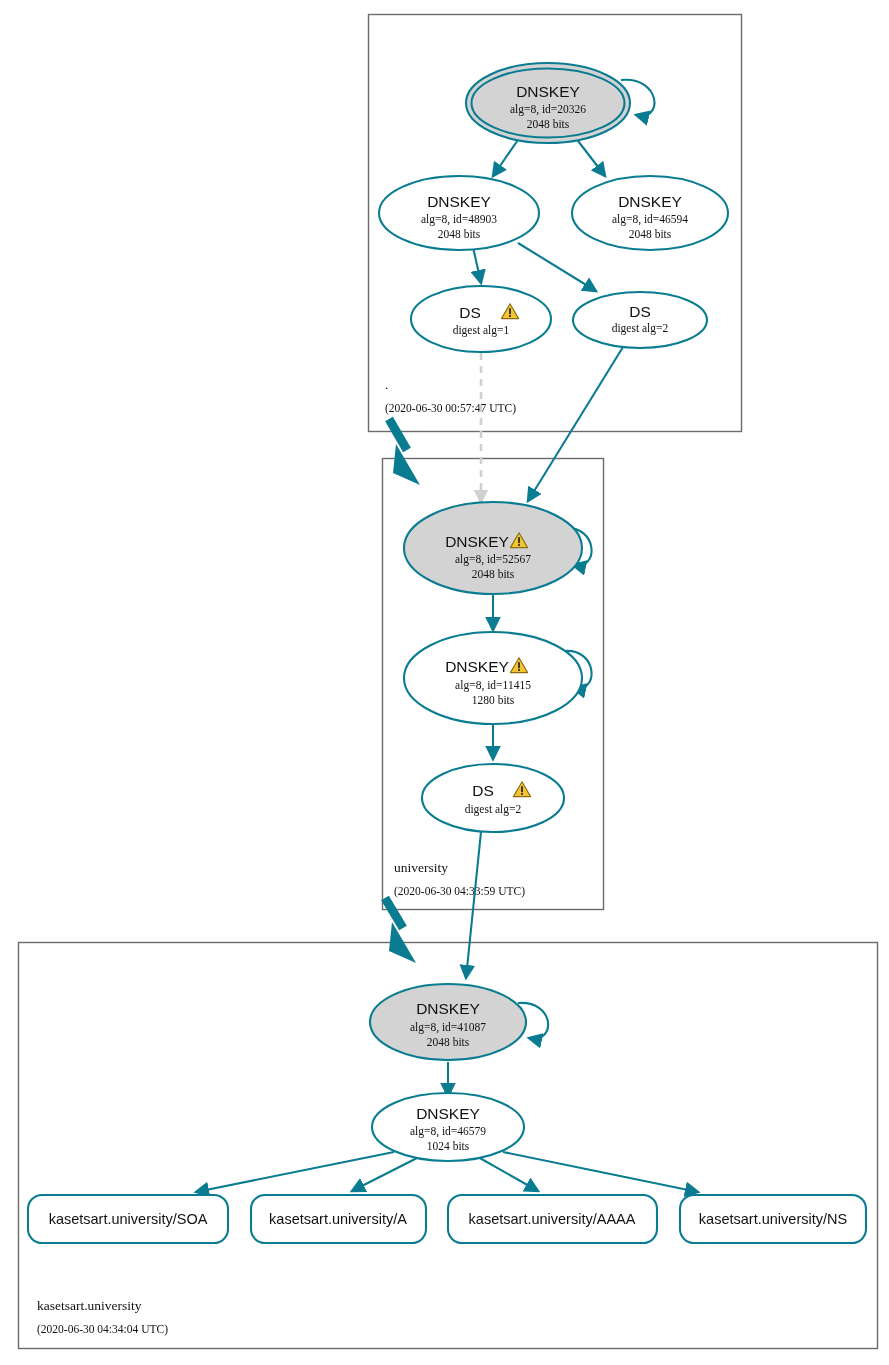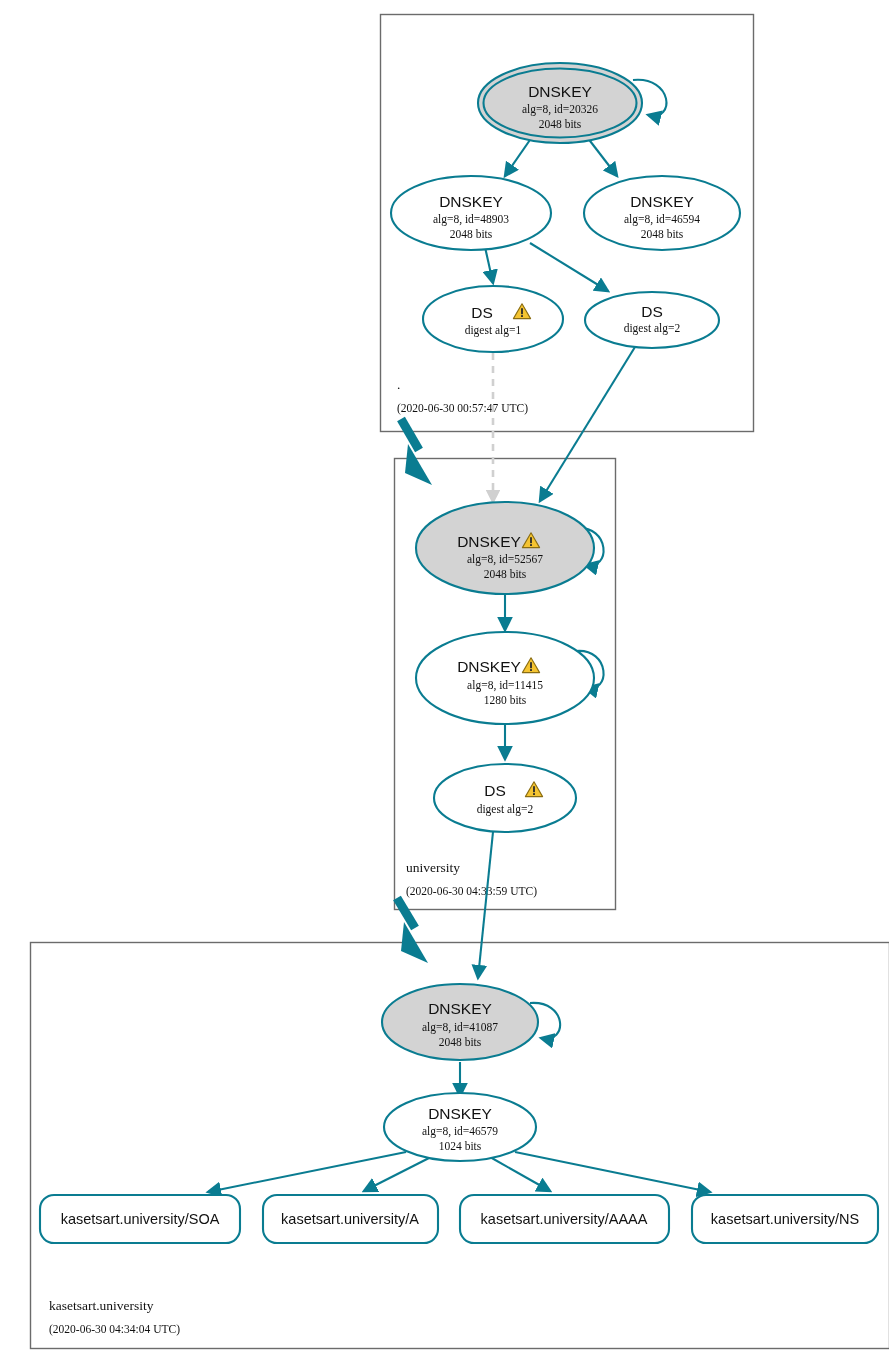--- a/index.html
+++ b/index.html
@@ -1,18 +1,18 @@
 <!DOCTYPE html>
 <html><head>
 <meta charset="utf-8">
 <style>
   html,body{margin:0;padding:0;background:#ffffff;}
   body{width:889px;height:1365px;position:relative;overflow:hidden;
        font-family:"Liberation Sans",sans-serif;}
-  #stage{position:absolute;left:16px;top:0;width:730px;height:1365px;}
+  #stage{position:absolute;left:4px;top:0;width:730px;height:1365px;}
   svg{display:block;}
   .zone-box{fill:none;stroke:#6b6b6b;stroke-width:1.4;}
   .node-ell{fill:#ffffff;stroke:#0a7c91;stroke-width:2.1;}
   .node-ell.secure{fill:#d3d3d3;}
   .rrset-box{fill:#ffffff;stroke:#0a7c91;stroke-width:2.1;}
   .edge{fill:none;stroke:#0a7c91;stroke-width:2.1;}
   .edge-dashed{fill:none;stroke:#d0d0d0;stroke-width:2.6;stroke-dasharray:7 6;}
   .t-title{font-family:"Liberation Sans",sans-serif;font-size:15.5px;fill:#111111;}
   .t-sub{font-family:"Liberation Serif",serif;font-size:11.5px;fill:#111111;}
   .t-rr{font-family:"Liberation Sans",sans-serif;font-size:14.5px;fill:#111111;}

